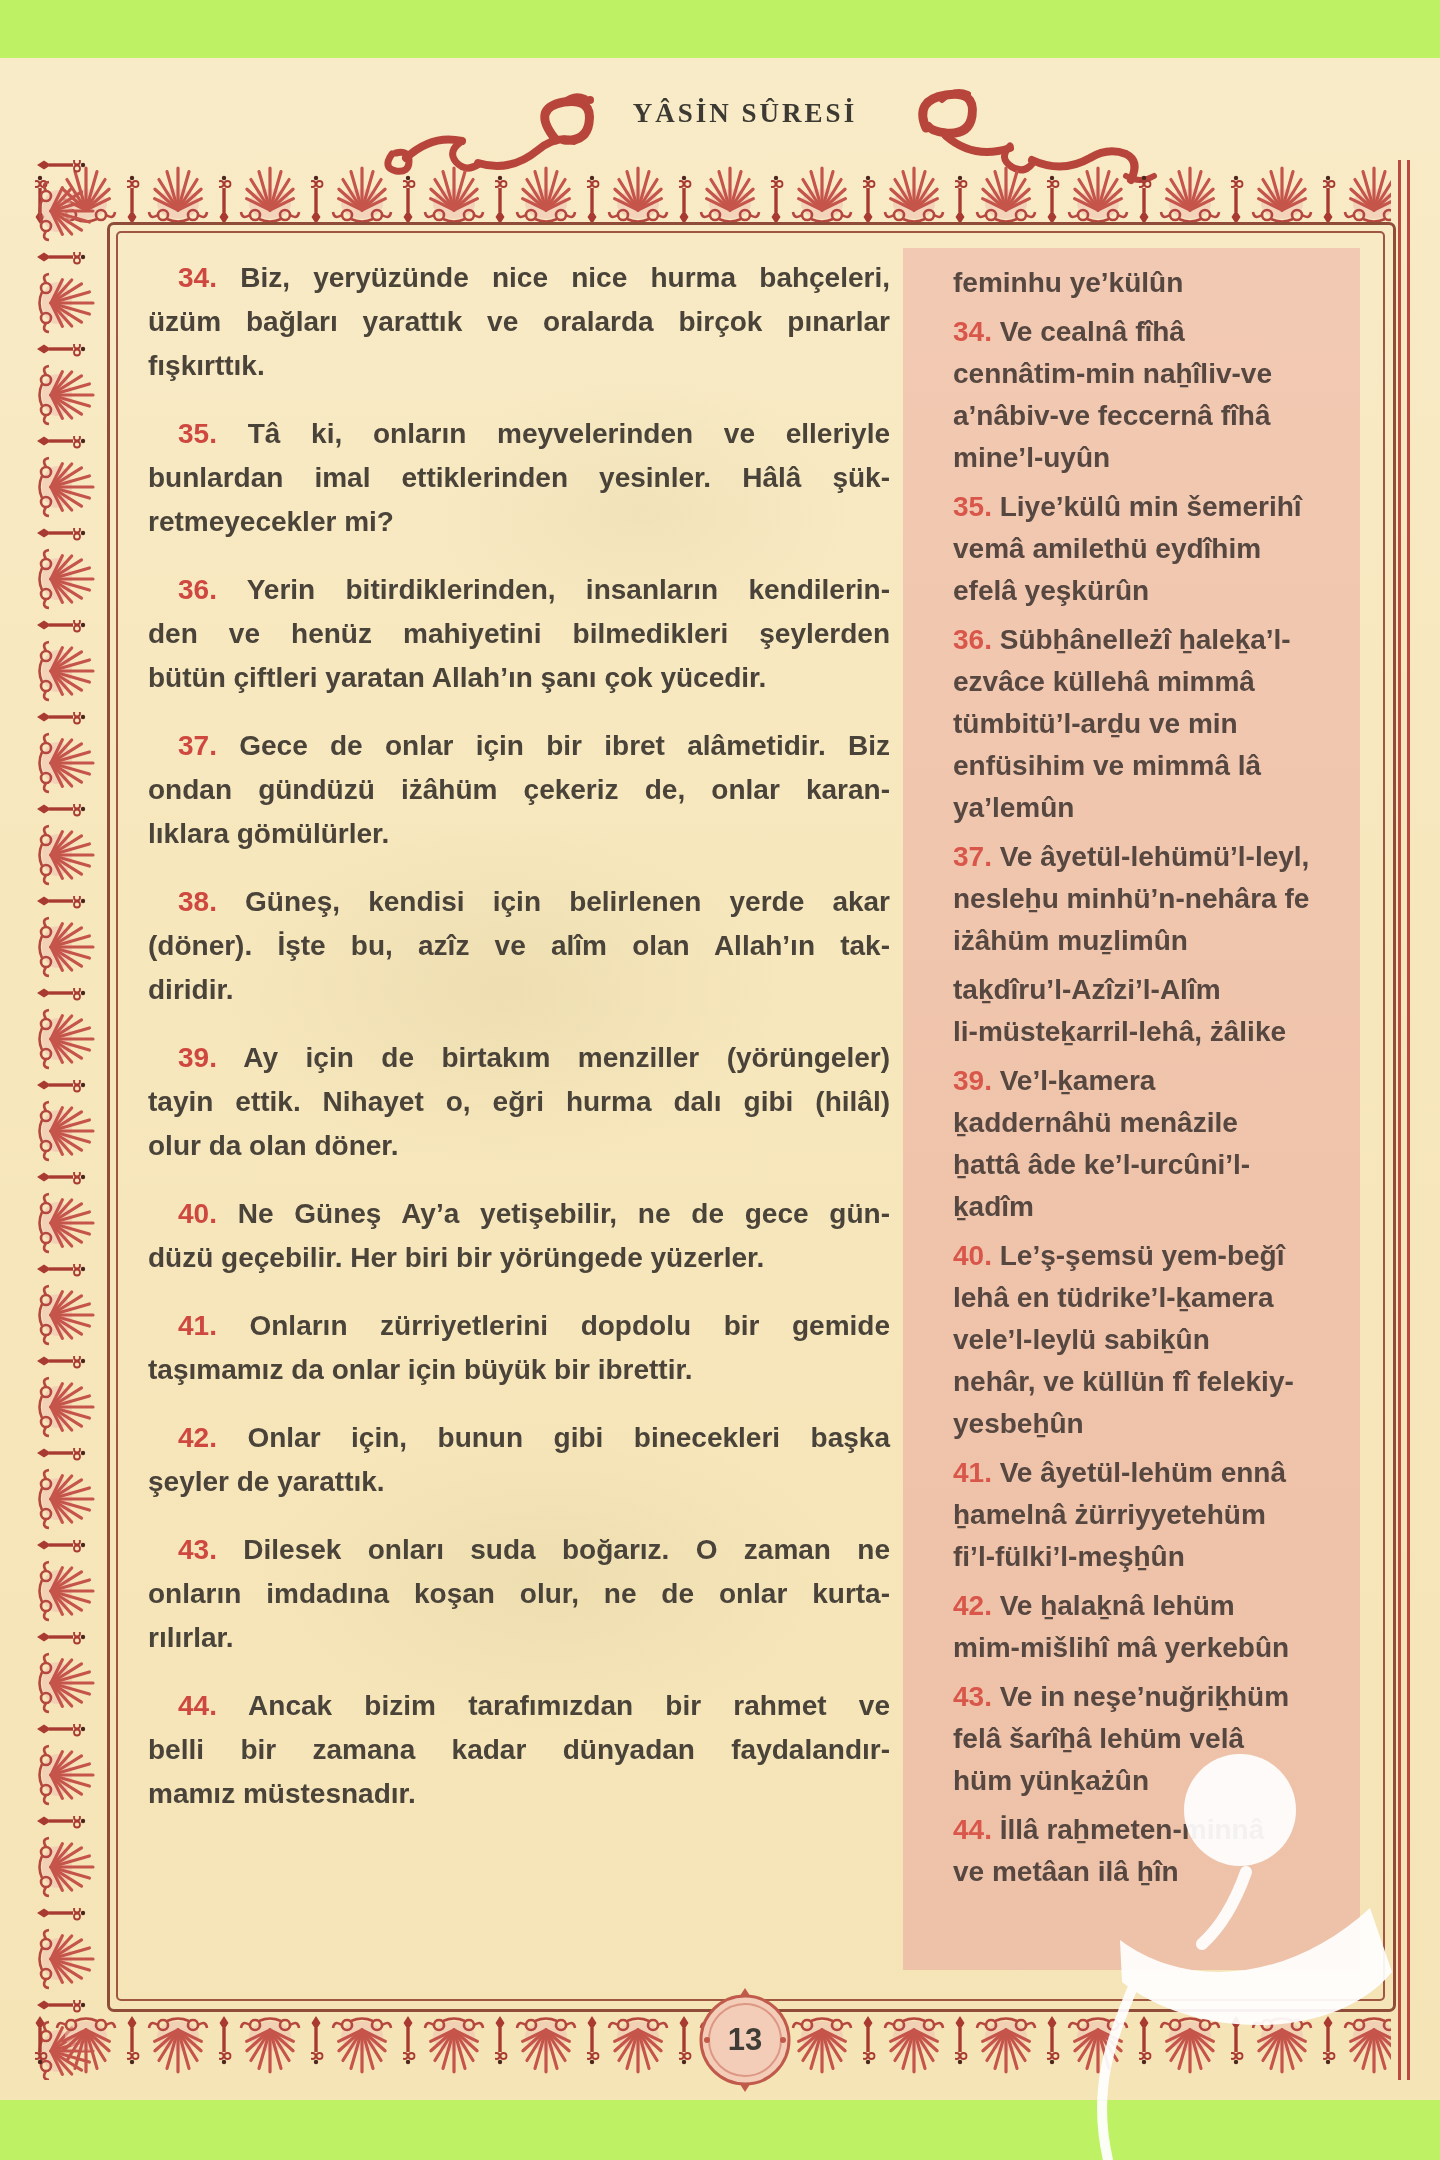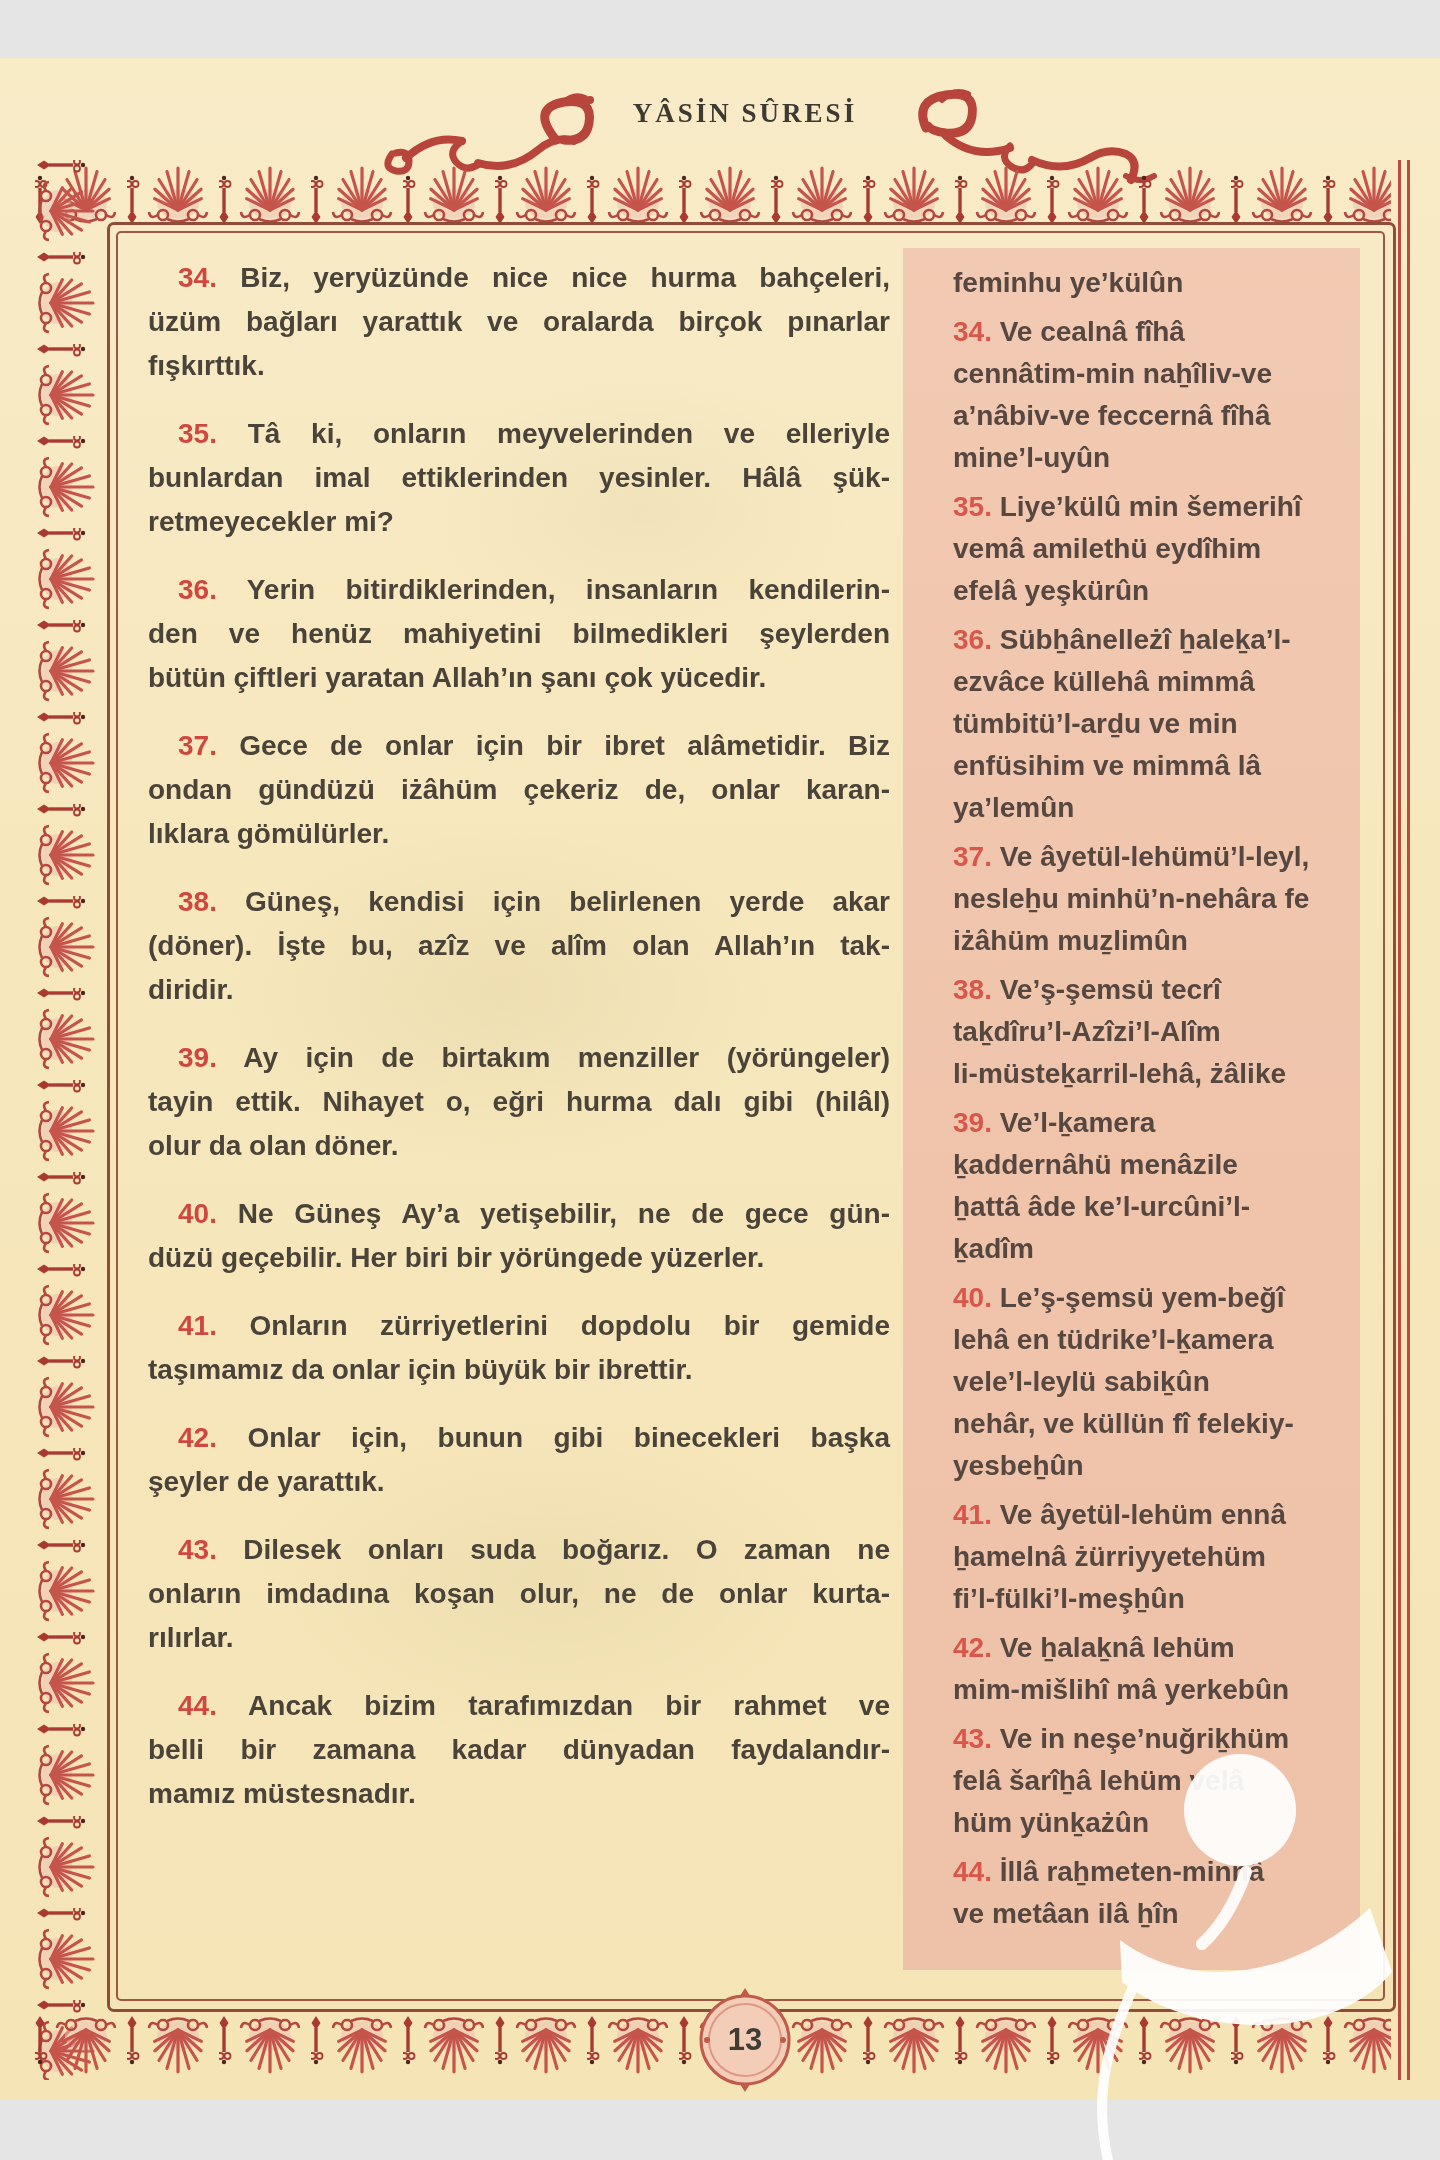--- a/index.html
+++ b/index.html
@@ -1,16 +1,16 @@
 <!DOCTYPE html>
 <html><head>
 <meta charset="utf-8">
 <style>
   html,body{margin:0;padding:0;background:#ffffff;}
-  .stage{position:relative;width:1440px;height:2160px;background:#e5e5e5;overflow:hidden;
+  .stage{position:relative;width:1440px;height:2160px;background:#bef264;overflow:hidden;
          font-family:"Liberation Sans","DejaVu Sans",sans-serif;}
   .paper{position:absolute;left:0;top:58px;width:1440px;height:2042px;
          background:linear-gradient(180deg,#f8ebc7 0%,#f7e7bd 40%,#f5e4b6 100%);}
   
   .blob{position:absolute;border-radius:50%;pointer-events:none;}
   .blob.b1{left:220px;top:820px;width:560px;height:340px;background:radial-gradient(closest-side,rgba(175,165,105,.13),rgba(175,165,105,0));}
   .blob.b2{left:260px;top:1420px;width:580px;height:320px;background:radial-gradient(closest-side,rgba(170,160,100,.11),rgba(170,160,100,0));}
   .blob.b3{left:430px;top:380px;width:420px;height:260px;background:radial-gradient(closest-side,rgba(180,168,110,.10),rgba(180,168,110,0));}
 
   .page-title{position:absolute;left:0;top:98px;width:1490px;text-align:center;
@@ -233,21 +233,20 @@
           <div class="rl">tümbitü’l-arḏu ve min</div>
           <div class="rl">enfüsihim ve mimmâ lâ</div>
           <div class="rl">ya’lemûn</div>
         </div>
         <div class="rpara">
           <div class="rl first"><span class="vnum2">37. </span>Ve âyetül-lehümü’l-leyl,</div>
           <div class="rl">nesleẖu minhü’n-nehâra fe</div>
           <div class="rl">iżâhüm muẕlimûn</div>
         </div>
         <div class="rpara">
-          <div class="rl first"><span class="vnum2">38. </span>Ve’ş-şemsü tecrî</div>
           <div class="rl">taḵdîru’l-Azîzi’l-Alîm</div>
           <div class="rl">li-müsteḵarril-lehâ, żâlike</div>
         </div>
         <div class="rpara">
           <div class="rl first"><span class="vnum2">39. </span>Ve’l-ḵamera</div>
           <div class="rl">ḵaddernâhü menâzile</div>
           <div class="rl">ẖattâ âde ke’l-urcûni’l-</div>
           <div class="rl">ḵadîm</div>
         </div>
         <div class="rpara">

